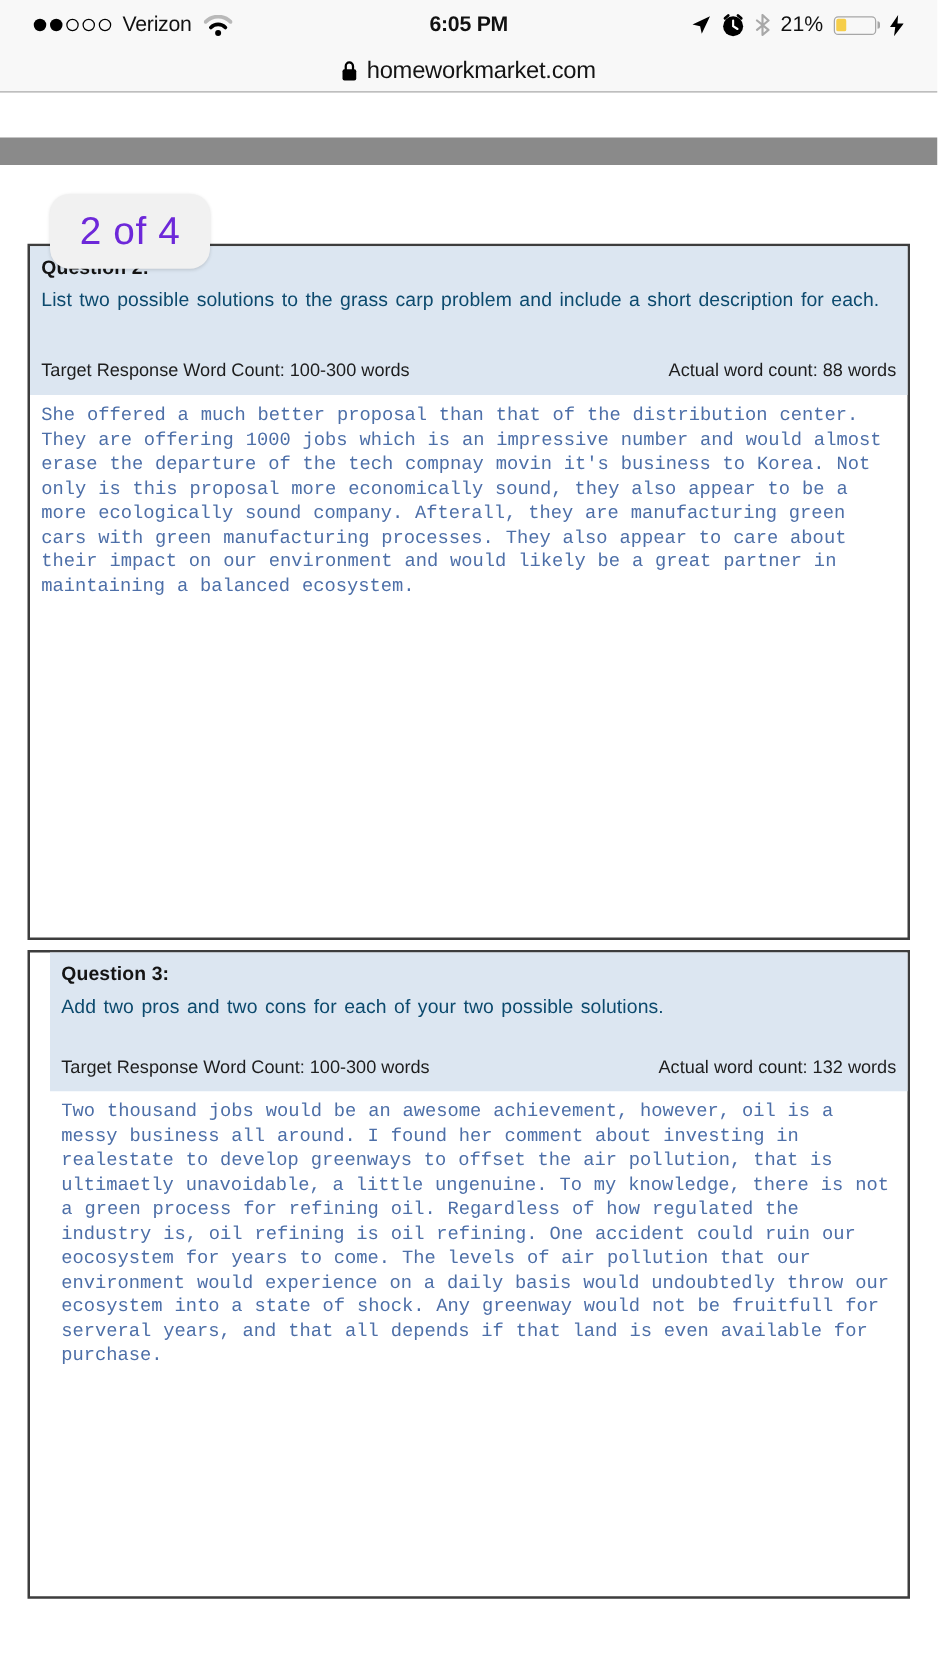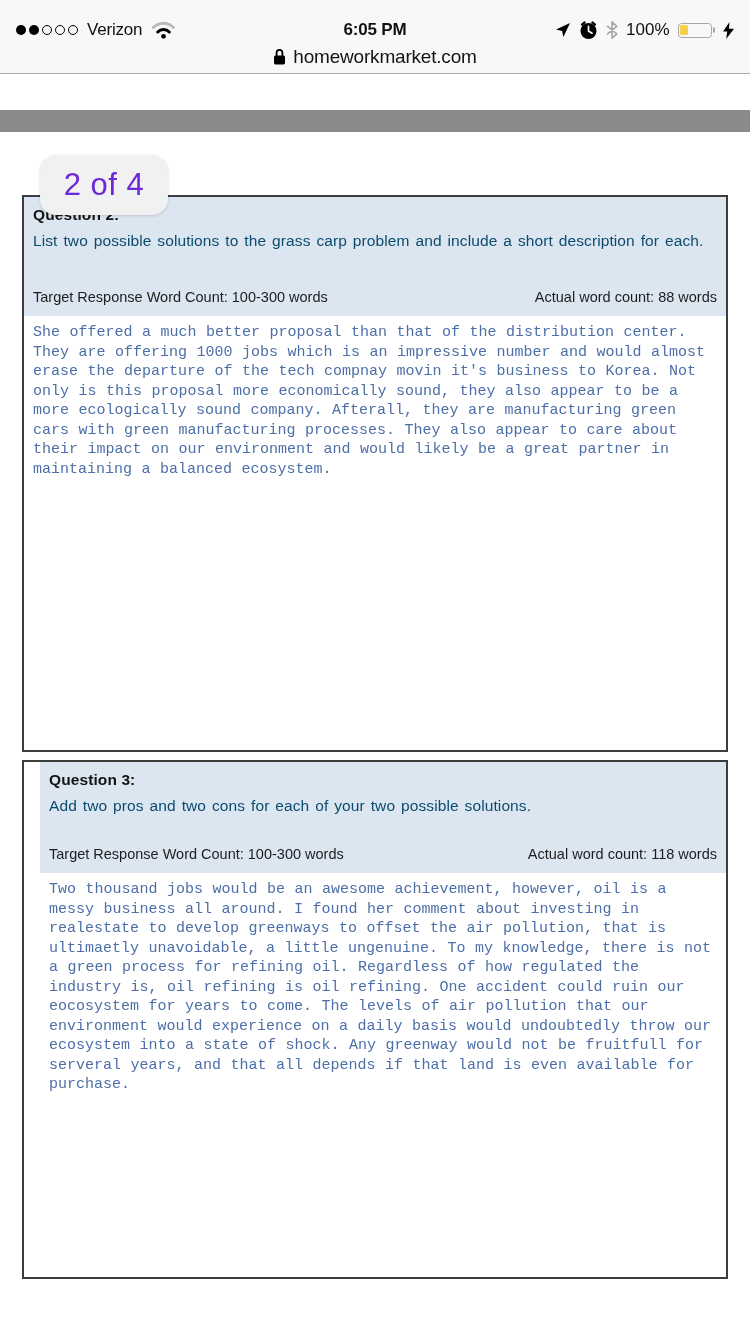--- a/index.html
+++ b/index.html
@@ -11,23 +11,23 @@
     position:relative;
     overflow:hidden;
     color:#111;
   }
 
   
   .status-bar{
     height:40px;
     background:#f8f8f8;
     display:flex;
-    align-items:flex-end;
+    align-items:center;
     position:relative;
-    padding:0 16px;
+    padding:0 27px;
     font-size:17px;
   }
   .sb-left{ display:flex; align-items:center; gap:4px; }
   .signal{ display:flex; align-items:center; gap:3px; margin-right:5px; }
   .dot{ width:10px; height:10px; border-radius:50%; }
   .dot.filled{ background:#000; }
   .dot.empty{ border:1.4px solid #000; }
   .carrier{ margin-right:6px; letter-spacing:-0.2px; }
   .sb-time{
     position:absolute; left:0; right:0; text-align:center;
@@ -150,21 +150,21 @@
         <path d="M3 3.6 L5.6 1.4 M16 3.6 L13.4 1.4" stroke="#000" stroke-width="2.2" stroke-linecap="round"></path>
         <circle cx="9.5" cy="10" r="8" fill="#000"></circle>
         <path d="M9.5 5.4 V10 L13 12.2" stroke="#fff" stroke-width="1.7" fill="none" stroke-linecap="round"></path>
       </svg>
     </span>
     <span class="icon">
       <svg width="12" height="18" viewBox="0 0 12 18">
         <path d="M6 1 L6 17 L10.8 12.9 L1.6 5.4 M1.6 12.9 L10.8 5.4 L6 1" fill="none" stroke="#a8a8a8" stroke-width="1.7" stroke-linejoin="round" stroke-linecap="round"></path>
       </svg>
     </span>
-    <span>100%</span>
+    <span>21%</span>
     <span class="battery-wrap">
       <span class="battery">
           <span class="battery-fill"></span>
         </span>
       <span class="battery-nub"></span>
     </span>
     <span class="icon">
       <svg width="11" height="17" viewBox="0 0 11 17">
         <path d="M6.5 0 L0 9.5 L4.2 9.5 L3.2 17 L11 6.8 L6 6.8 Z" fill="#000"></path>
       </svg>
@@ -199,19 +199,19 @@
     </div>
     <div class="q-answer a2">She offered a much better proposal than that of the distribution center. They are offering 1000 jobs which is an impressive number and would almost erase the departure of the tech compnay movin it's business to Korea. Not only is this proposal more economically sound, they also appear to be a more ecologically sound company. Afterall, they are manufacturing green cars with green manufacturing processes. They also appear to care about their impact on our environment and would likely be a great partner in maintaining a balanced ecosystem.</div>
   </section>
 
   <section class="question-box second">
     <div class="q-header h3">
       <div class="q-title">Question 3:</div>
       <div class="q-prompt">Add two pros and two cons for each of your two possible solutions.</div>
       <div class="q-counts">
         <span>Target Response Word Count: 100-300 words</span>
-        <span>Actual word count: 118 words</span>
+        <span>Actual word count: 132 words</span>
       </div>
     </div>
     <div class="q-answer a3">Two thousand jobs would be an awesome achievement, however, oil is a messy business all around. I found her comment about investing in realestate to develop greenways to offset the air pollution, that is ultimaetly unavoidable, a little ungenuine. To my knowledge, there is not a green process for refining oil. Regardless of how regulated the industry is, oil refining is oil refining. One accident could ruin our eocosystem for years to come. The levels of air pollution that our environment would experience on a daily basis would undoubtedly throw our ecosystem into a state of shock. Any greenway would not be fruitfull for serveral years, and that all depends if that land is even available for purchase.</div>
   </section>
 
 </main>
 
 </body></html>

